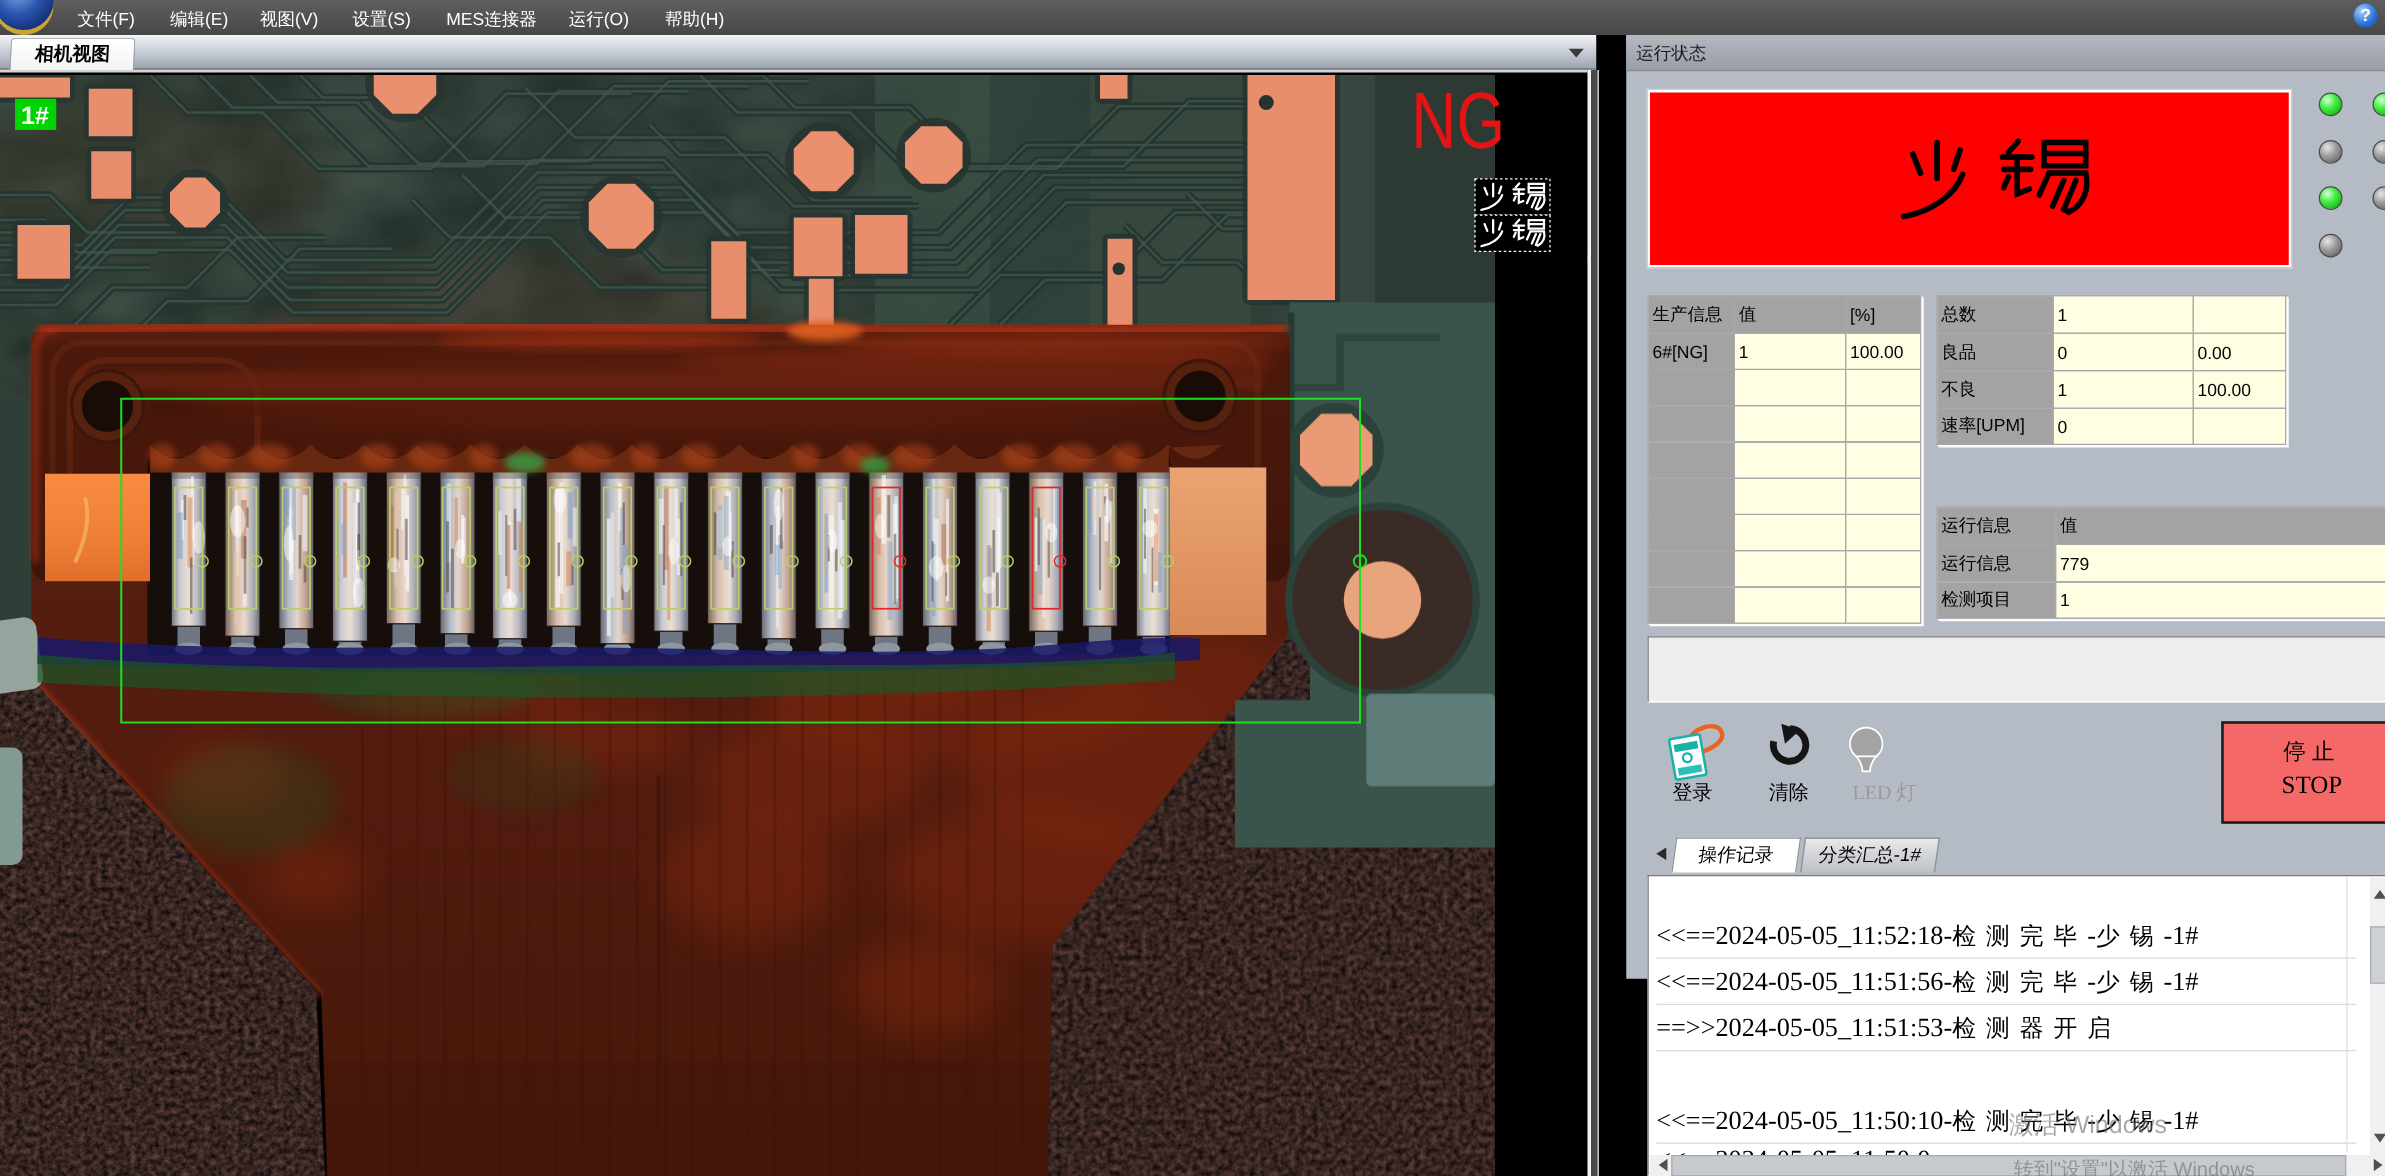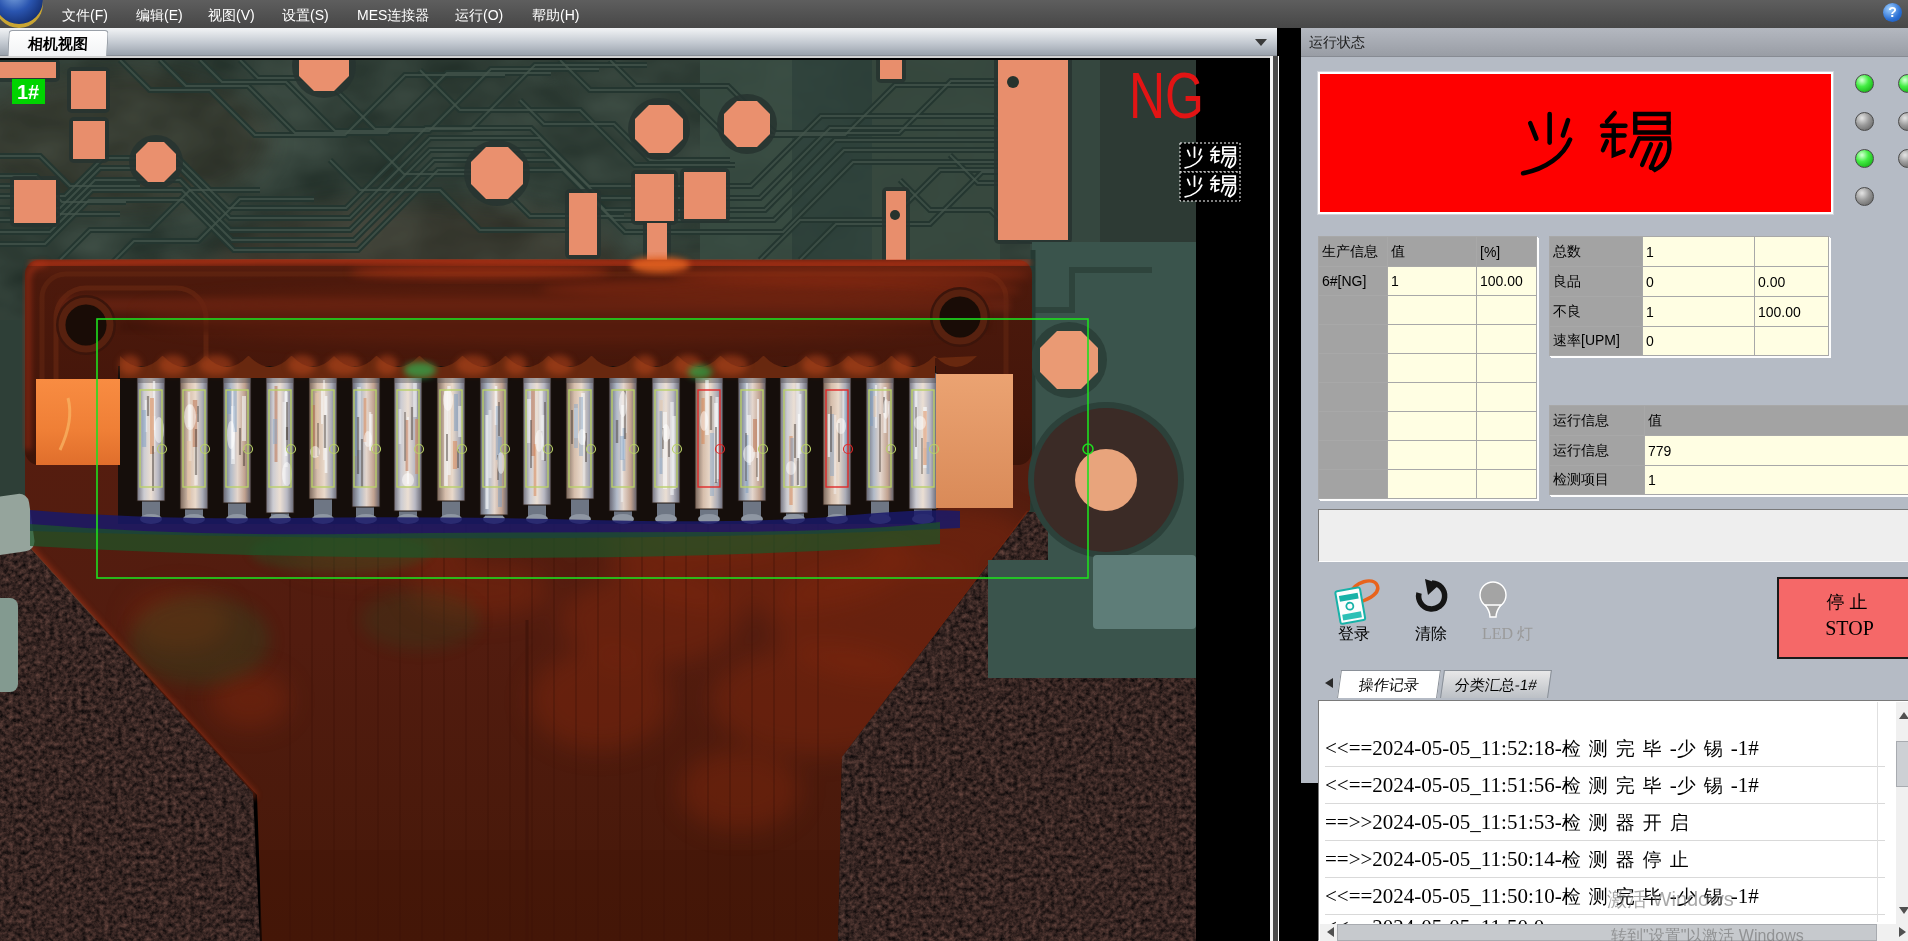--- a/index.html
+++ b/index.html
@@ -829,21 +829,20 @@
  <div id="tabrow">
   <div class="tri" style="left:19px;top:8px;border-right:8px solid #2a2a2a"></div>
   <div class="ltab" style="left:38px;width:100px;background:#fff;border:1px solid #8a9098;border-bottom:none;transform:skewX(-8deg)">操作记录</div>
   <div class="ltab" style="left:141px;width:108px;background:linear-gradient(#e8e8e8,#bcc0c6);border:1px solid #8a9098;border-bottom:none;transform:skewX(-8deg)">分类汇总-1#</div>
   <div class="tri" style="left:607px;top:8px;border-left:8px solid #2a2a2a"></div>
  </div>
  <div id="logbox">
   <div class="logrow" style="top:29px">&lt;&lt;==2024-05-05_11:52:18-<span class="cj">检测完毕</span>-<span class="cj">少锡</span>-1#</div>
   <div class="logrow" style="top:66px">&lt;&lt;==2024-05-05_11:51:56-<span class="cj">检测完毕</span>-<span class="cj">少锡</span>-1#</div>
   <div class="logrow" style="top:103px">==&gt;&gt;2024-05-05_11:51:53-<span class="cj">检测器开启</span></div>
-  <div class="logrow" style="top:140px">==&gt;&gt;2024-05-05_11:50:14-<span class="cj">检测器停止</span></div>
   <div class="logrow" style="top:177px">&lt;&lt;==2024-05-05_11:50:10-<span class="cj">检测完毕</span>-<span class="cj">少锡</span>-1#</div>
   <div class="logrow" style="top:208px">&lt;&lt;==2024-05-05_11:50:0</div>
  </div>
  <div style="position:absolute;left:576px;top:674px;width:1px;height:220px;background:#e0e0e0"></div>
  <div id="vsb">
   <div class="tri" style="left:3px;top:5px;border-bottom:7px solid #505050"></div>
   <div class="tri" style="left:3px;bottom:5px;border-top:7px solid #505050"></div>
   <div style="position:absolute;left:0;top:39px;width:17px;height:46px;background:#cdd0d4;border:1px solid #a8abb0"></div>
  </div>
  <div id="hsb">

